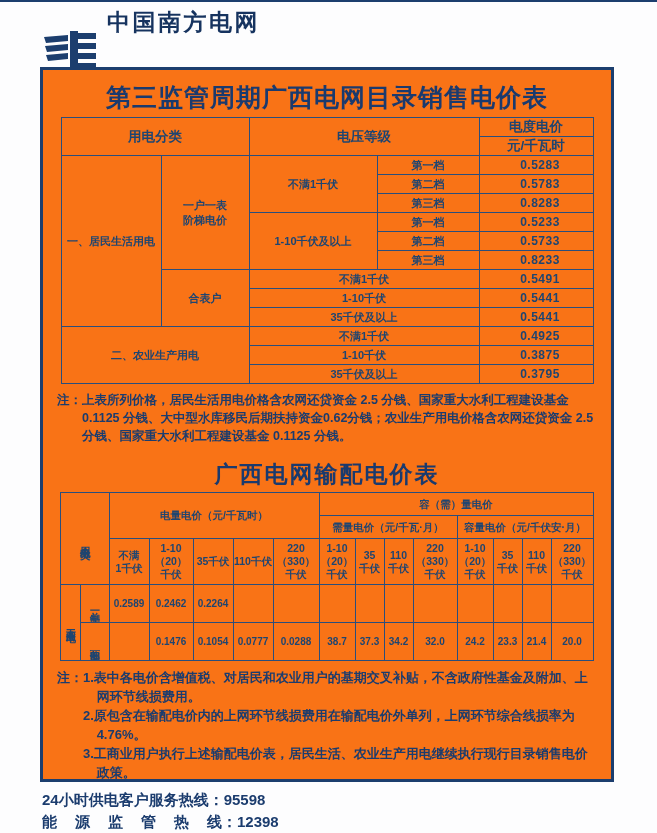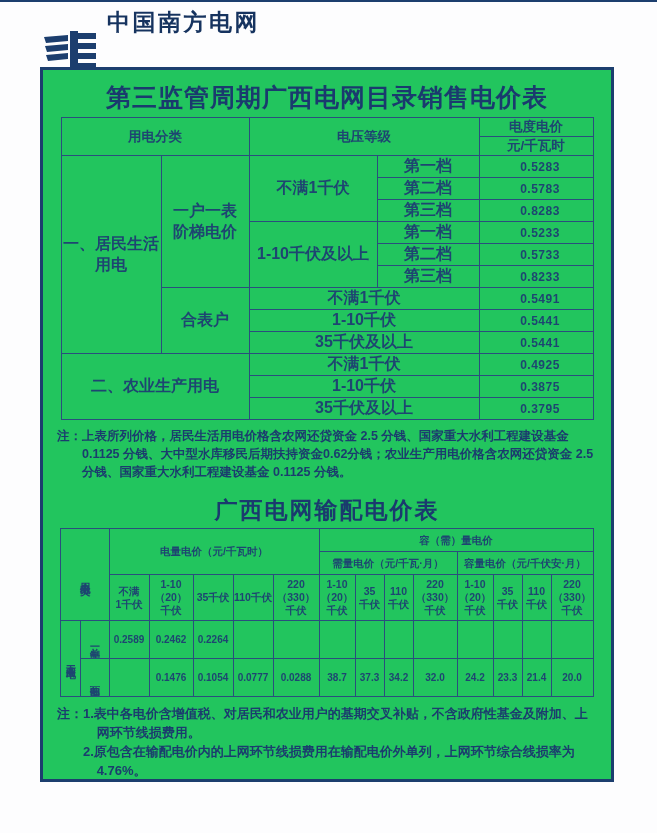--- a/index.html
+++ b/index.html
@@ -12,33 +12,33 @@
   .top-border{position:absolute;left:0;top:0;width:657px;height:2px;background:#1c3e6e;}
   
   .brand{position:absolute;left:42px;top:9px;display:flex;align-items:center;gap:9px;}
   .brand svg{display:block;}
   .brand-text{display:flex;flex-direction:column;gap:45px;}
   .brand-cn{font-size:23px;font-weight:bold;color:#16335f;letter-spacing:2.5px;line-height:26px;}
   .brand-en{font-size:11px;font-weight:bold;color:#16335f;letter-spacing:1.3px;margin-top:1px;}
   
   .frame{
     position:absolute;left:40px;top:67px;width:568px;height:709px;
-    border:3px solid #1c3e6e;background:#22c55e;
+    border:3px solid #1c3e6e;background:#f97316;
   }
   .doc-title{width:100%;text-align:center;font-size:25px;font-weight:bold;color:#1a3a6e;
     letter-spacing:1px;margin-top:13px;line-height:28px;}
   .doc-title2{width:100%;text-align:center;font-size:23px;font-weight:bold;color:#1a3a6e;
     letter-spacing:2px;margin-top:16px;line-height:26px;}
   
   table{border-collapse:collapse;table-layout:fixed;margin:6px auto 0 auto;}
   td,th{border:1px solid #2a4e7d;text-align:center;vertical-align:middle;
     color:#1e4571;font-weight:600;padding:0;overflow:hidden;}
   .t1{width:532px;}
   .t1 th{font-size:13.5px;font-weight:bold;}
-  .t1 td{font-size:16px;}
+  .t1 td{font-size:11px;}
   .t1 .price{font-size:12px;letter-spacing:.5px;padding-left:8px;}
   .t1 .hdr-row{height:19px;}
   .t1 tr{height:19px;}
   .pre{white-space:pre-line;}
   .t2{width:532px;margin-top:5px;}
   .t2 th{font-size:10.5px;font-weight:bold;line-height:13px;}
   .t2 td{font-size:10px;line-height:12px;}
   .vert{writing-mode:vertical-rl;text-orientation:upright;letter-spacing:1px;
     display:inline-block;line-height:1.1;}
   
@@ -267,19 +267,24 @@
       <td>20.0</td>
     </tr>
   </tbody>
     </table>
 
   <div class="note note2">
     <span class="note-label">注：</span>
     <span class="note-body">
       <span class="note2-item" style="display:block">1.表中各电价含增值税、对居民和农业用户的基期交叉补贴，不含政府性基金及附加、上网环节线损费用。</span>
       <span class="note2-item" style="display:block">2.原包含在输配电价内的上网环节线损费用在输配电价外单列，上网环节综合线损率为4.76%。</span>
+      <span class="note2-item" style="display:block">3.工商业用户执行上述输配电价表，居民生活、农业生产用电继续执行现行目录销售电价政策。</span>
     </span>
   </div>
 
 </div>
 
 <div class="footer">
+  <div class="hotlines">
+    <div><span>24小时供电客户服务热线：</span><span>95598</span></div>
+    <div><span class="spread">能源监管热线</span><span>：</span><span>12398</span></div>
+  </div>
 </div>
 
 </body></html>

